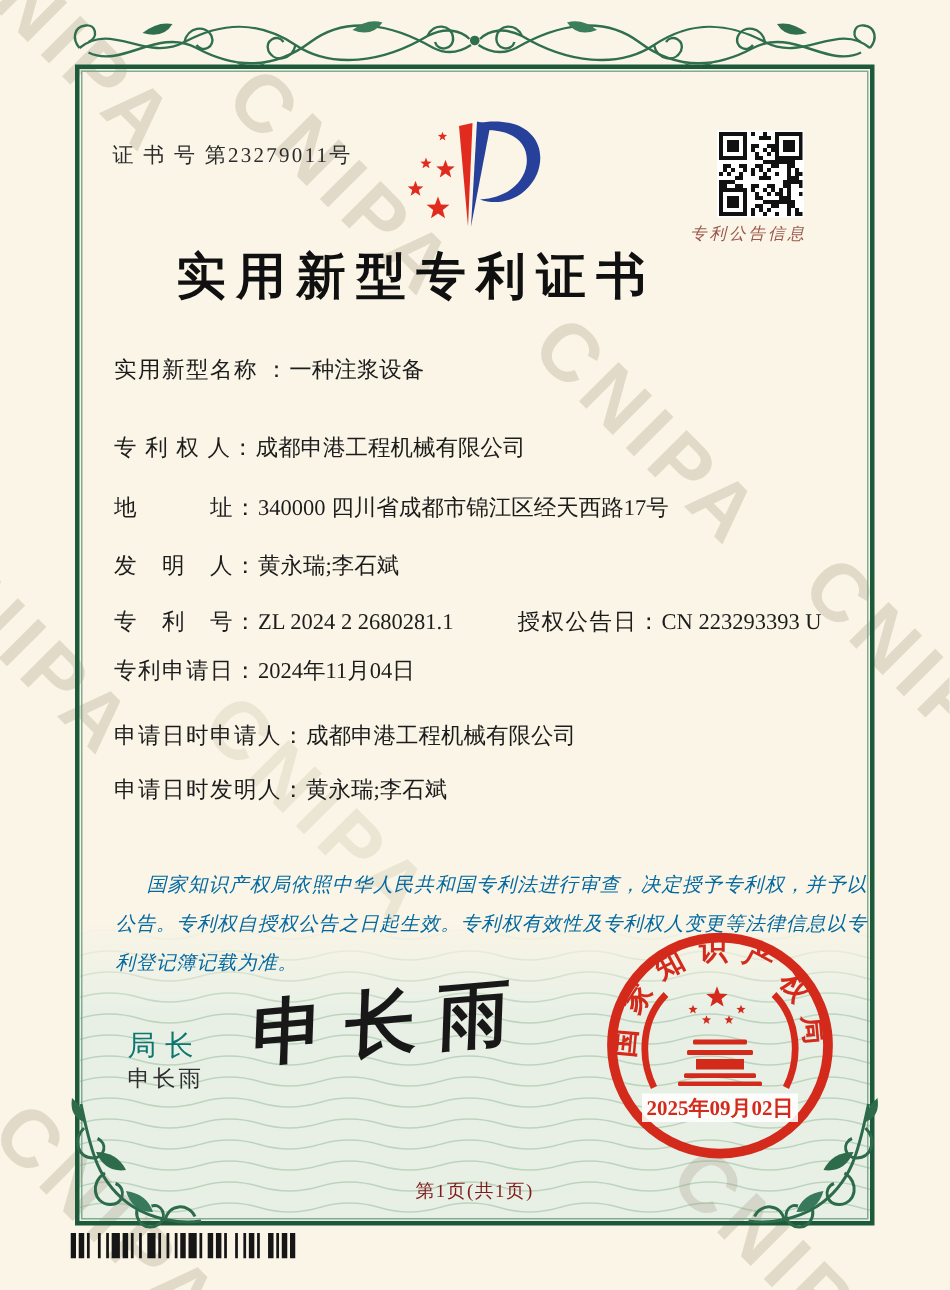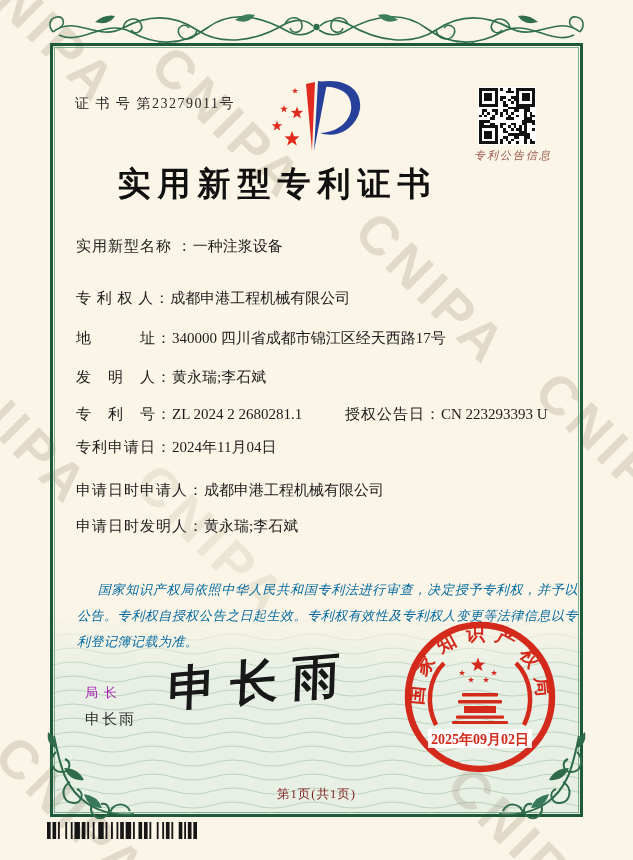--- a/index.html
+++ b/index.html
@@ -29,36 +29,36 @@
   .top-ornament{left:45px;top:2px;z-index:2}
   .corner{z-index:4}
   .corner-l{left:40px;top:730px}
   .corner-r{left:493px;top:730px}
 
   .content{position:absolute;inset:0;z-index:4}
 
   .cert-no{left:75px;top:95px;font-size:14px;letter-spacing:1.5px;color:#2b2b2b}
   .logo{left:252px;top:76px}
   .qr{left:478px;top:87px;width:56px;height:56px;background:#fff;padding:1px}
-  .qr-label{left:460px;top:148px;width:92px;text-align:right;font-size:11px;
+  .qr-label{left:460px;top:148px;width:92px;text-align:left;font-size:11px;
       color:#9a574a;letter-spacing:2px;font-style:italic}
   .title{left:50px;top:162px;width:455px;text-align:center;font-size:33px;
       font-weight:bold;letter-spacing:7px;color:#101010}
 
   .row{position:absolute;left:76px;width:502px;font-size:15px;color:#1c1c1c;white-space:nowrap}
   .row .lbl{letter-spacing:1px}
   .r1{top:237px}.r2{top:289px}.r3{top:329px}.r4{top:368px}
   .r5{top:405px}.r6{top:438px}.r7{top:481px}.r8{top:517px}
   .col2{position:absolute;left:269px;top:0}
 
   .statement{left:77px;top:577px;width:501px;font-size:13px;line-height:26px;
       text-indent:1.6em;letter-spacing:.5px;color:#0369a1;text-align:justify;font-style:italic}
 
   .director-title{left:85px;top:684px;font-family:Liberation Mono, monospace;
-      font-size:13px;letter-spacing:6px;color:#a21caf}
+      font-size:19px;letter-spacing:6px;color:#0f766e}
   .director-name{left:85px;top:710px;font-family:"Liberation Sans",sans-serif;
       font-size:15px;letter-spacing:2px;color:#2e2e2e}
   .handwriting{left:168px;top:650px;font-size:48px;font-weight:bold;color:#181818;
       letter-spacing:14px;transform:rotate(-5deg) skewX(-7deg);white-space:nowrap}
 
   .seal{left:400px;top:617px;width:160px;height:160px;mix-blend-mode:multiply}
 
   .footer{left:50px;top:786px;width:533px;text-align:center;font-size:12.5px;
       letter-spacing:1px;color:#7f1d1d}
   .barcode{left:47px;top:822px;width:150px;height:17px}

